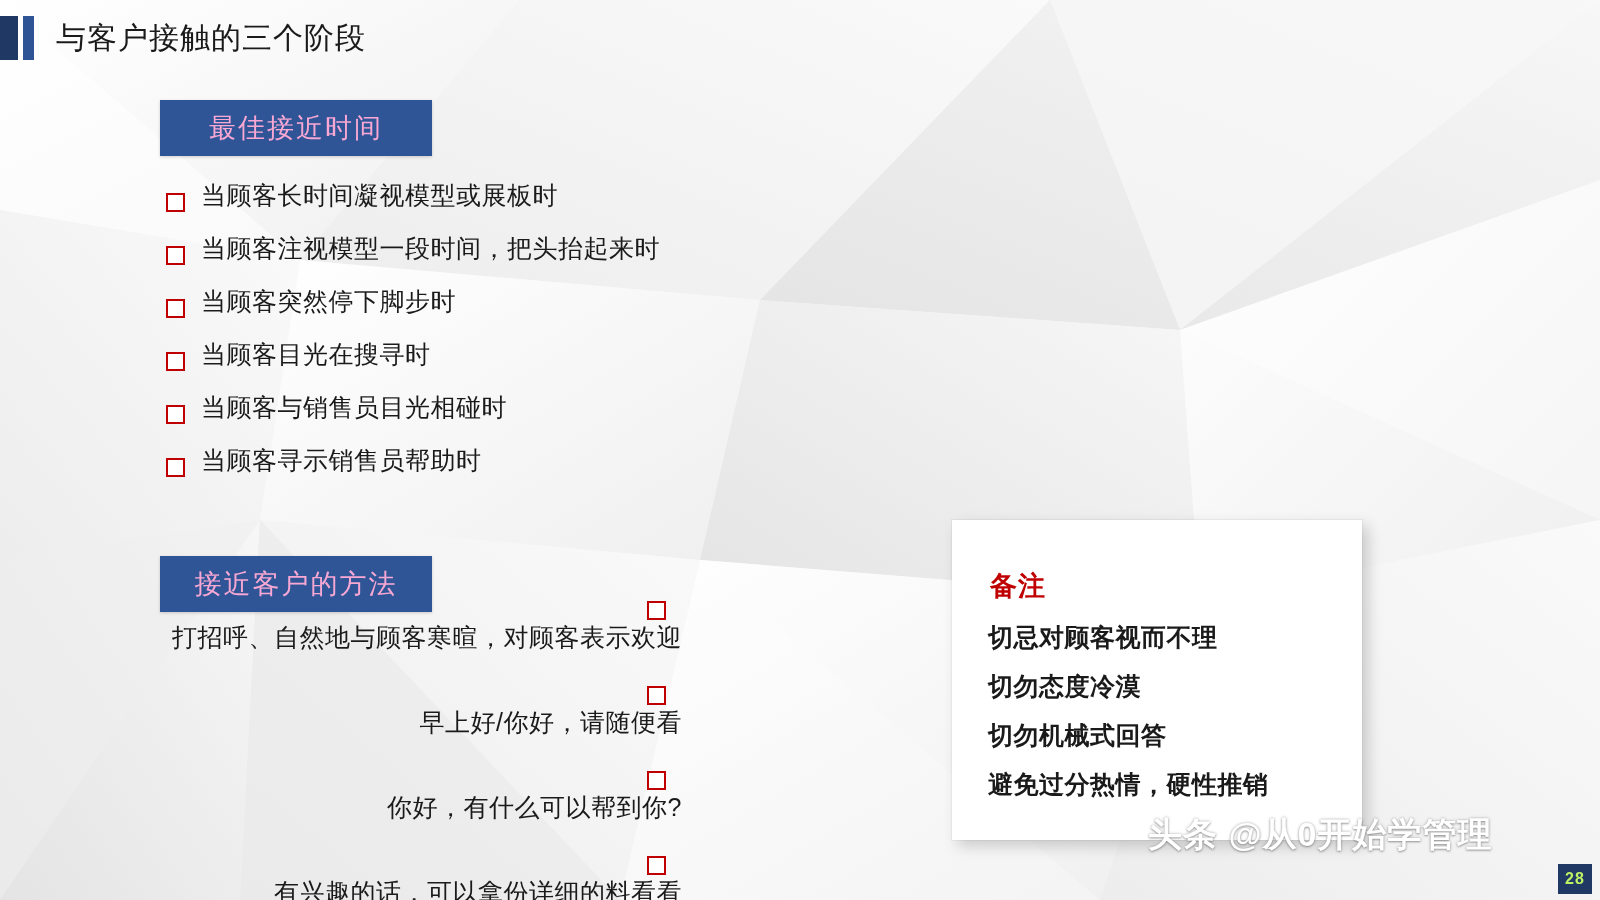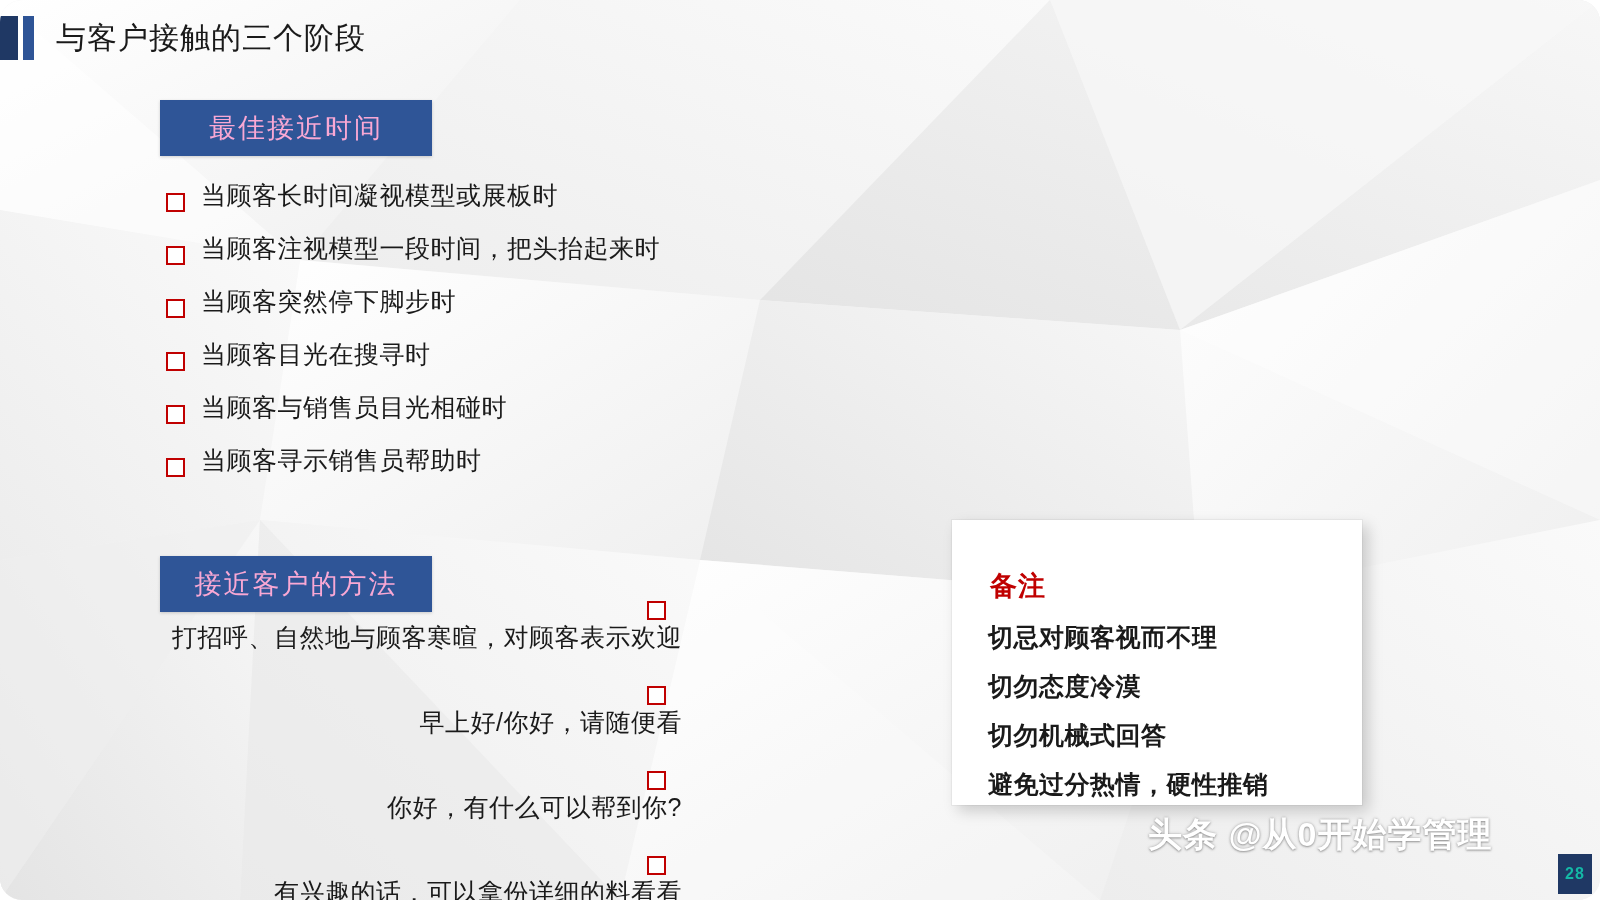--- a/index.html
+++ b/index.html
@@ -12,21 +12,20 @@
     overflow: hidden;
     font-family: "Liberation Sans", sans-serif;
     background: #ffffff;
   }
   .slide {
     position: relative;
     width: 1600px;
     height: 900px;
     background: linear-gradient(135deg, #fbfbfb 0%, #f2f2f2 40%, #e9e9e9 70%, #f4f4f4 100%);
     overflow: hidden;
-    border-radius: 22px;
   }
   
   .facets {
     position: absolute;
     inset: 0;
     pointer-events: none;
   }
   .facets svg { display: block; width: 1600px; height: 900px; }
 
   
@@ -115,21 +114,21 @@
     line-height: 34px;
     letter-spacing: 0.5px;
   }
 
   
   #note-panel {
     position: absolute;
     left: 952px;
     top: 520px;
     width: 410px;
-    height: 285px;
+    height: 320px;
     background: #ffffff;
     box-shadow: 6px 6px 14px rgba(0,0,0,0.18), 0 0 0 1px rgba(0,0,0,0.04);
   }
   .note-title {
     position: absolute;
     left: 38px;
     top: 48px;
     font-size: 27px;
     font-weight: bold;
     color: #c00000;
@@ -165,23 +164,23 @@
     text-shadow: 0 0 3px rgba(120,120,120,0.55), 0 1px 2px rgba(90,90,90,0.5);
     white-space: nowrap;
   }
 
   
   #page-number {
     position: absolute;
     right: 8px;
     bottom: 6px;
     width: 34px;
-    height: 40px;
+    height: 30px;
     background: #1f3864;
-    color: #14b8a6;
+    color: #bef264;
     font-size: 16px;
     font-weight: bold;
     display: flex;
     align-items: center;
     justify-content: center;
     letter-spacing: 1px;
     margin-left: 25px;
   }
 </style>
 </head>

